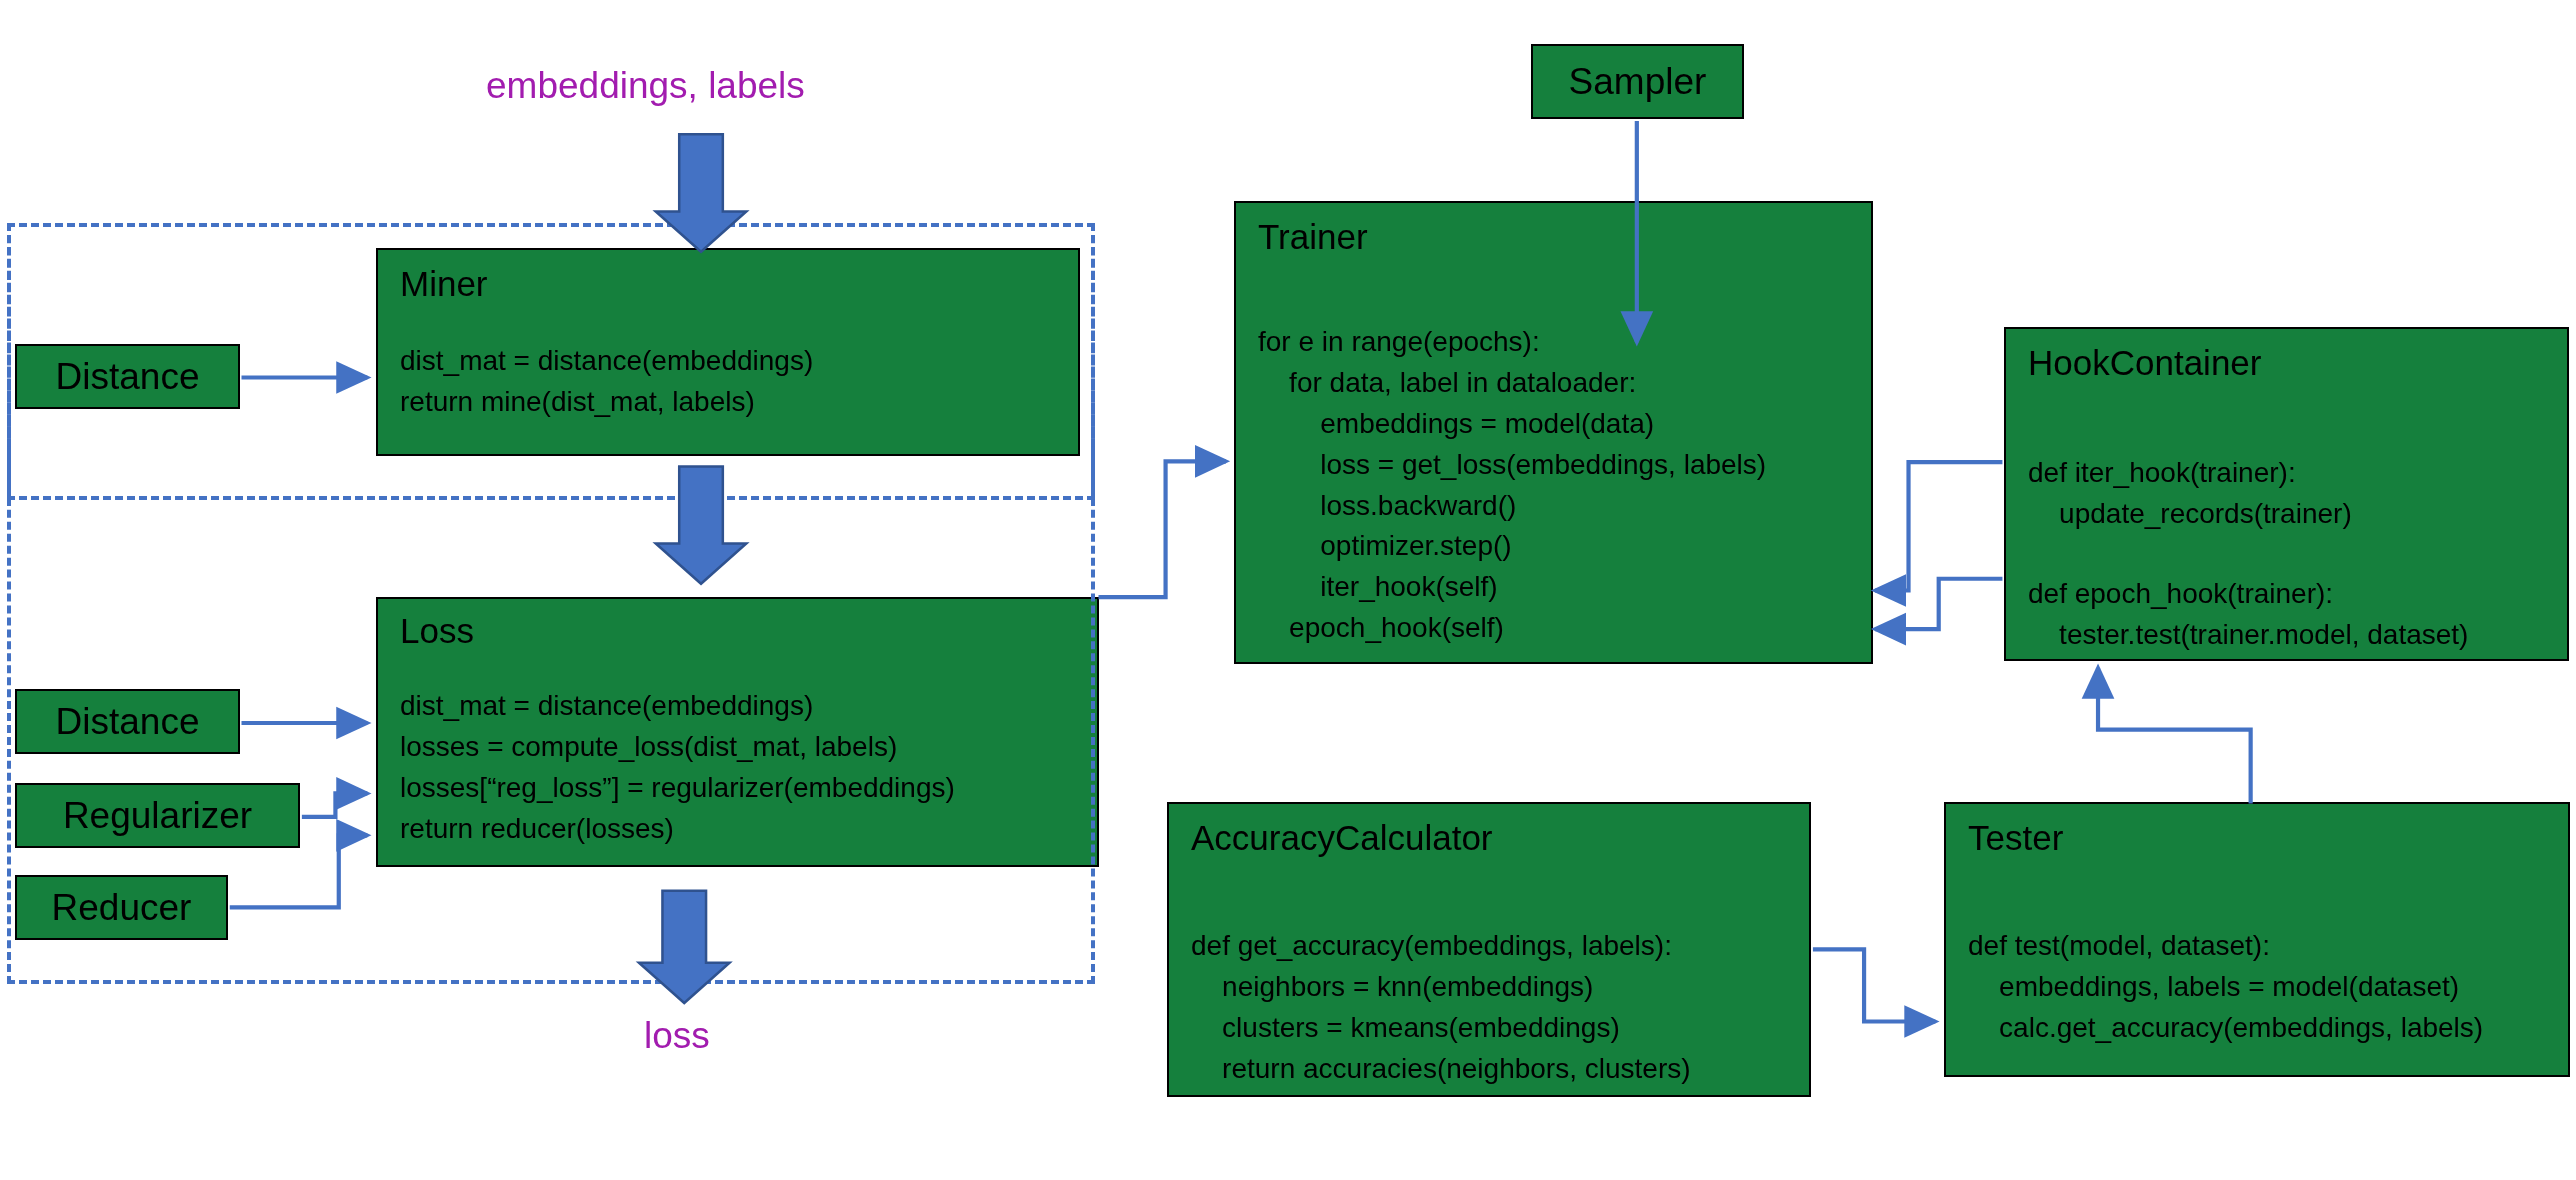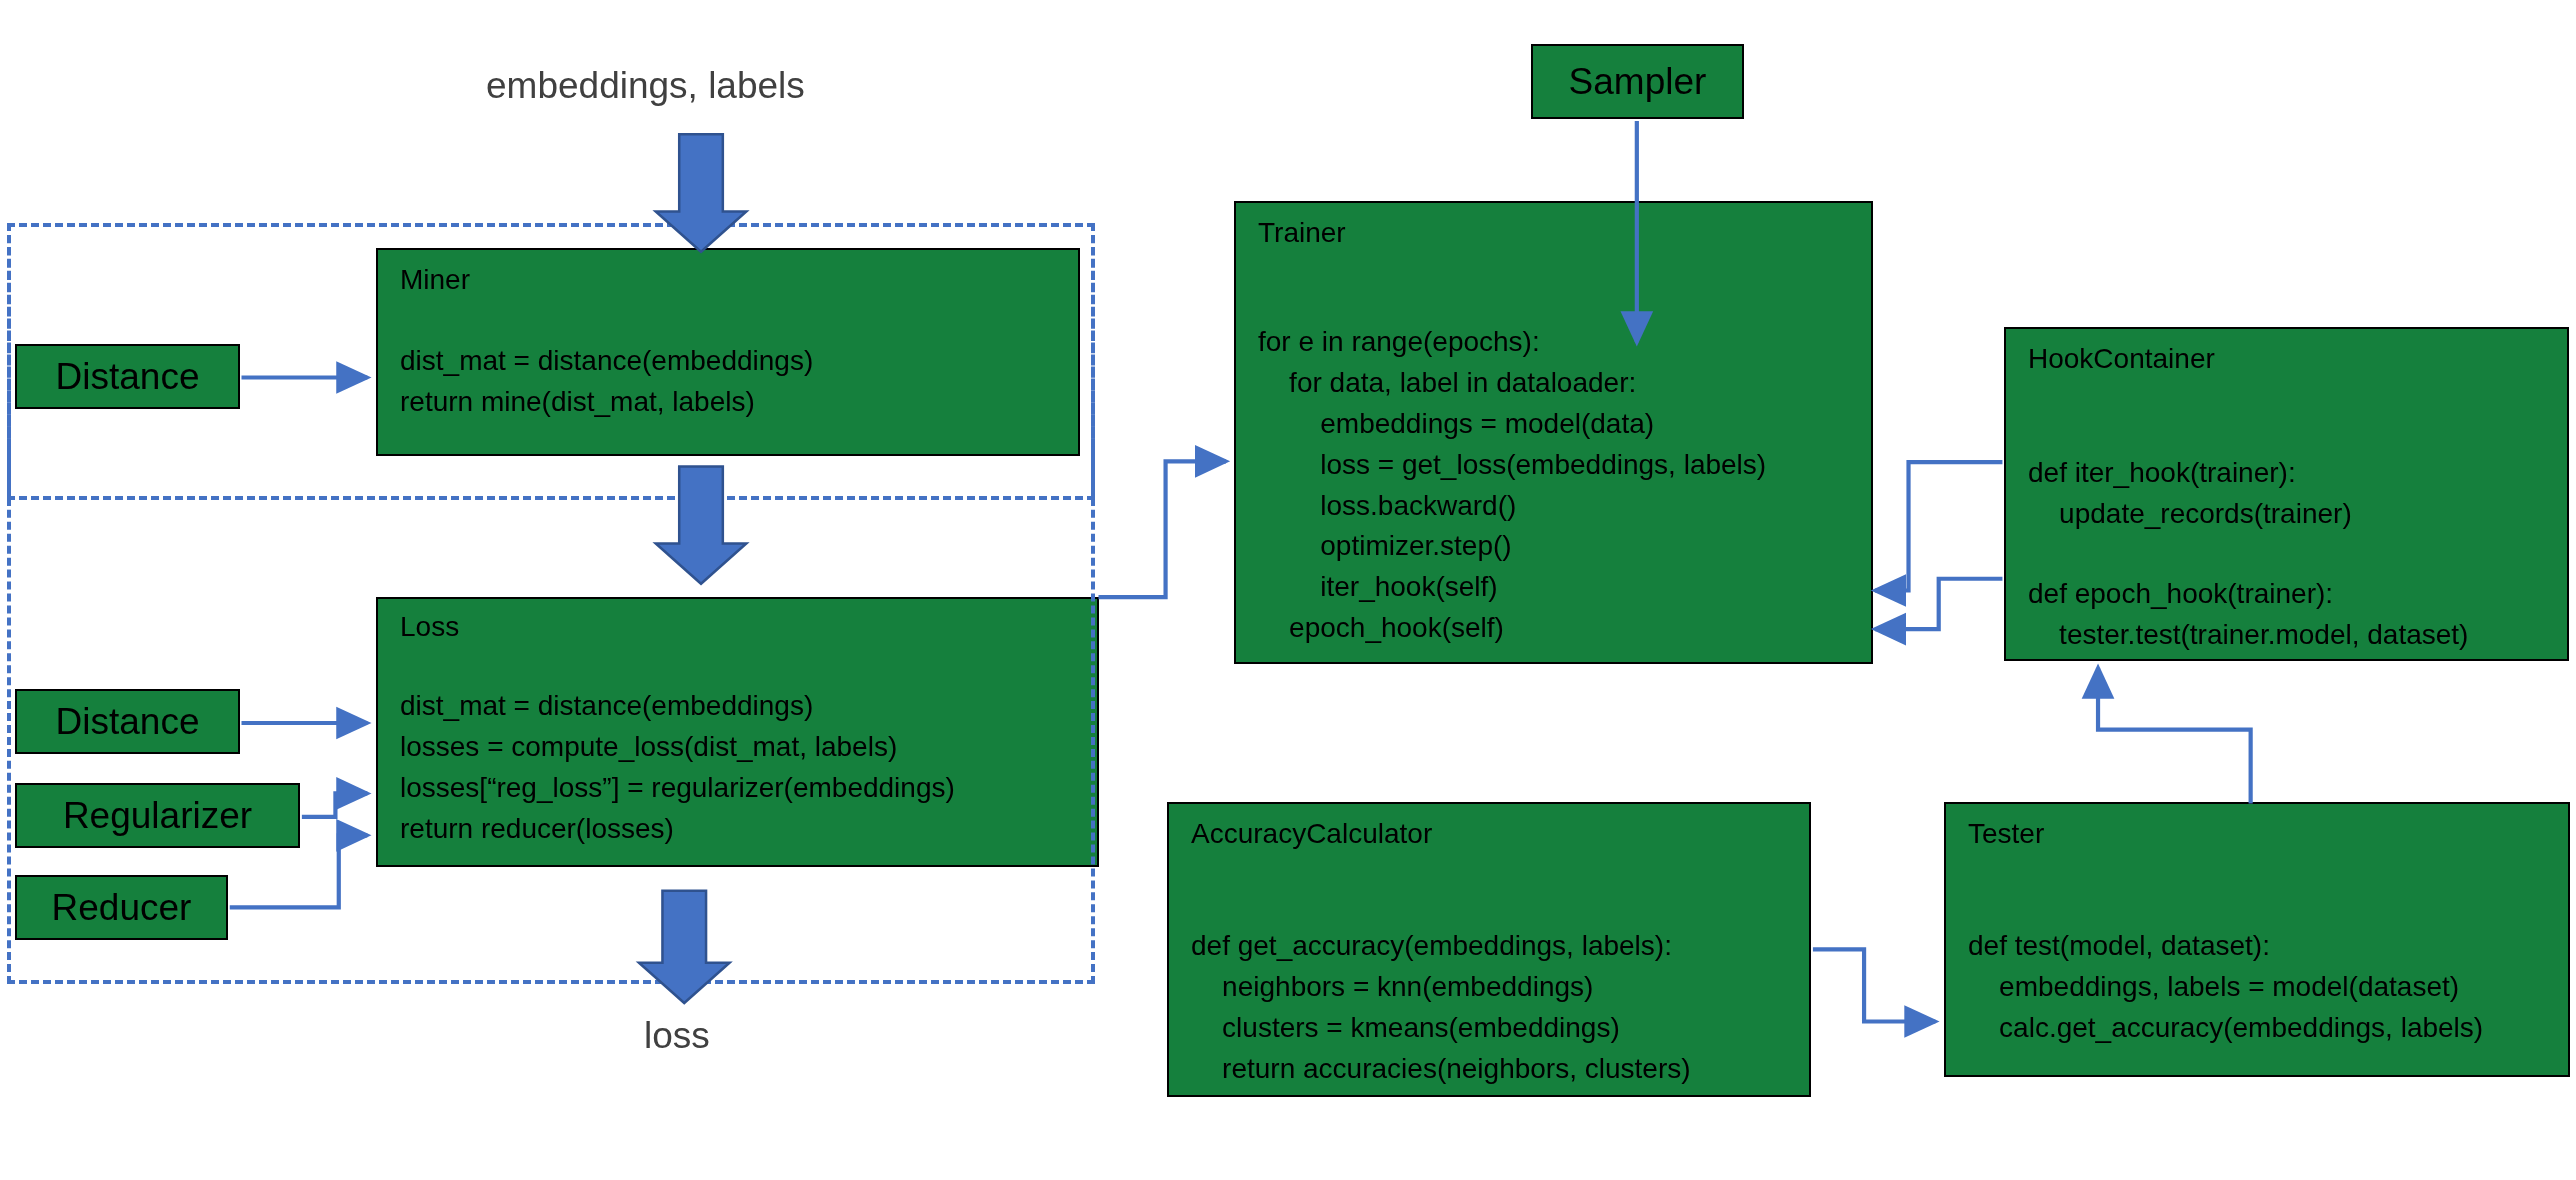--- a/index.html
+++ b/index.html
@@ -22,21 +22,21 @@
     background: #15803d;
   }
   .dashed-group {
     position: absolute;
     box-sizing: border-box;
     border: 4.2px dashed #4472C4;
     background: transparent;
   }
   .box-title {
     position: absolute;
-    font-size: 28px;
+    font-size: 35px;
     color: #000000;
     white-space: nowrap;
     line-height: 1.1;
   }
   .box-code {
     position: absolute;
     font-size: 28px;
     color: #000000;
     white-space: pre;
     line-height: 1.46;
@@ -48,21 +48,21 @@
     white-space: nowrap;
     display: flex;
     align-items: center;
     justify-content: center;
     width: 100%;
     height: 100%;
   }
   .free-label {
     position: absolute;
     font-size: 37px;
-    color: #404040;
+    color: #a21caf;
     white-space: nowrap;
   }
   svg.overlay {
     position: absolute;
     left: 0;
     top: 0;
     width: 2576px;
     height: 1181px;
     pointer-events: none;
   }

